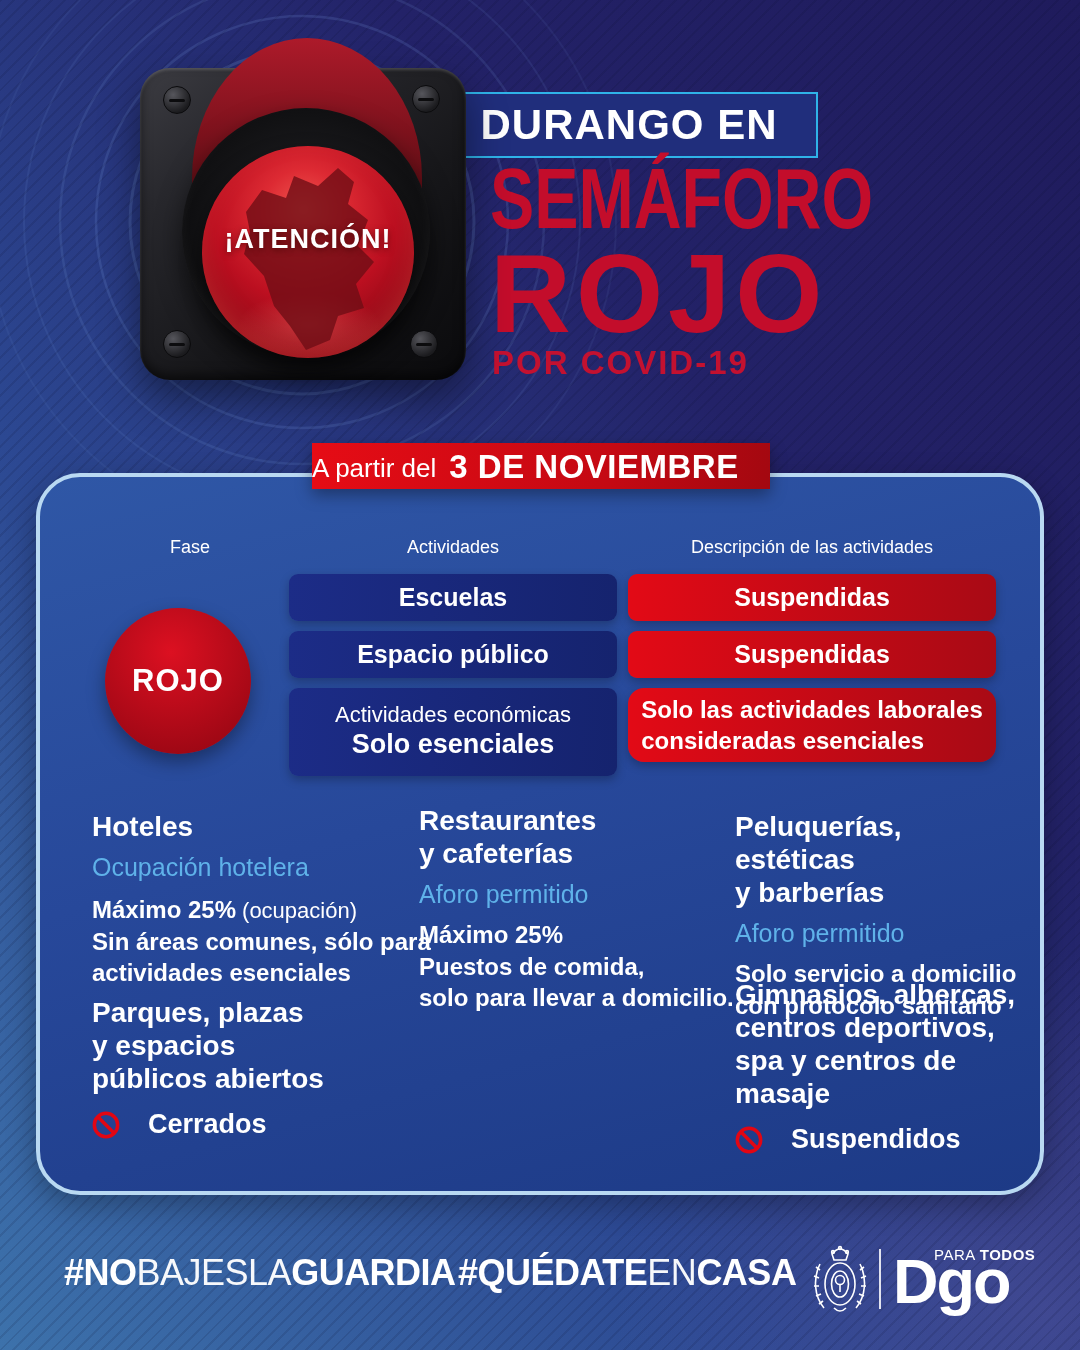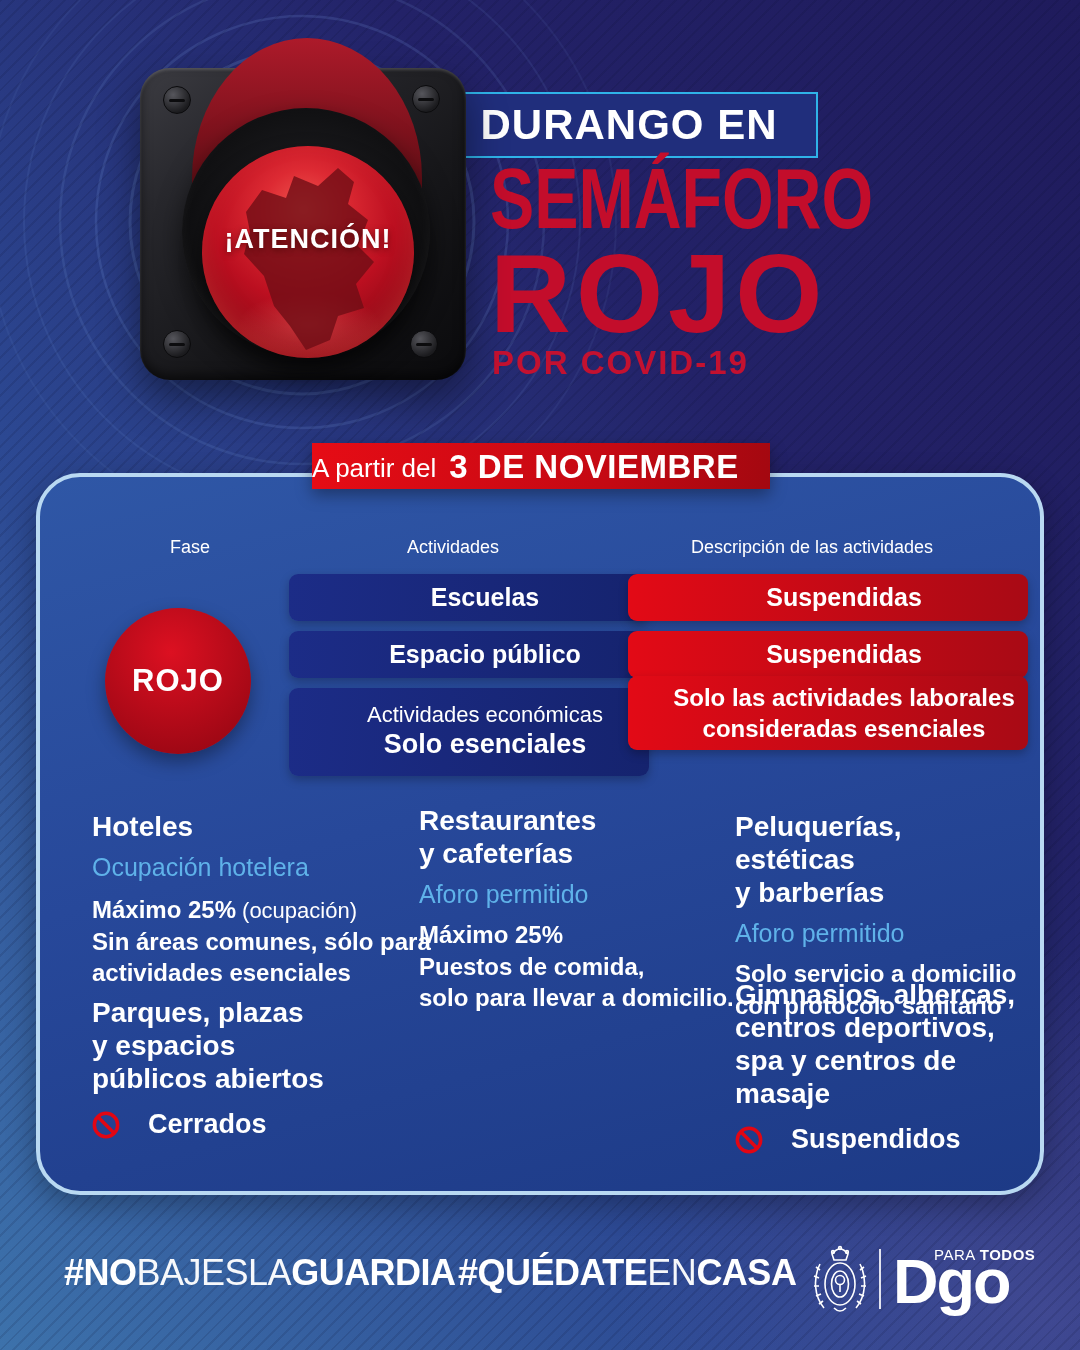--- a/index.html
+++ b/index.html
@@ -87,21 +87,21 @@
   
   .panel{
     left:36px;top:473px;width:1008px;height:722px;z-index:10;
     border:4px solid #b9d9f2;border-radius:44px;box-sizing:border-box;
     background:linear-gradient(165deg,#2f57a6 0%,#27489a 45%,#1d3a86 100%);
     box-shadow:0 10px 30px rgba(0,0,0,.3);
   }
   .col-header{font-size:18px;font-weight:400;text-align:center;}
   .pill{
     border-radius:9px;display:flex;flex-direction:column;align-items:center;justify-content:center;
-    text-align:center;box-shadow:0 4px 10px rgba(0,0,0,.25);padding-left:32px;
+    text-align:left;box-shadow:0 4px 10px rgba(0,0,0,.25);
   }
   .pill-blue{background:linear-gradient(95deg,#1c2c87 0%,#15236e 100%);}
   .pill-red{background:linear-gradient(95deg,#e30a16 0%,#a80a15 100%);}
   .pill-text{font-size:25px;font-weight:700;}
   .pill-text-sm{font-size:22px;font-weight:500;line-height:1.2;}
   .pill-text-xb{font-size:27px;font-weight:800;line-height:1.25;}
   .pill-text-wrap{font-size:24px;font-weight:700;line-height:1.3;white-space:pre-line;}
   .phase-circle{
     left:65px;top:131px;width:146px;height:146px;border-radius:50%;
     background:radial-gradient(circle at 45% 30%, #dc1021, #9c0714 82%);
@@ -196,21 +196,21 @@
       <span class="pill-text">Espacio público</span>
     </div>
     <div class="abs pill pill-red" style="left:588px;top:154px;width:368px;height:47px;">
       <span class="pill-text">Suspendidas</span>
     </div>
 
     <div class="abs pill pill-blue" style="left:249px;top:211px;width:328px;height:88px;">
       <span class="pill-text-sm">Actividades económicas</span>
       <span class="pill-text-xb">Solo esenciales</span>
     </div>
-    <div class="abs pill pill-red" style="left:588px;top:199px;width:368px;height:74px;">
+    <div class="abs pill pill-red" style="left:588px;top:211px;width:368px;height:74px;border-radius:16px;">
       <span class="pill-text-wrap">Solo las actividades laborales
 consideradas esenciales</span>
     </div>
 
     <div class="abs" style="left:52px;top:333px;">
       <div class="sec-title">Hoteles</div>
       <div class="sec-sub">Ocupación hotelera</div>
       <div class="hl-line">
         <span class="hl-bold">Máximo 25%</span><span class="hl-note">(ocupación)</span>
       </div>

